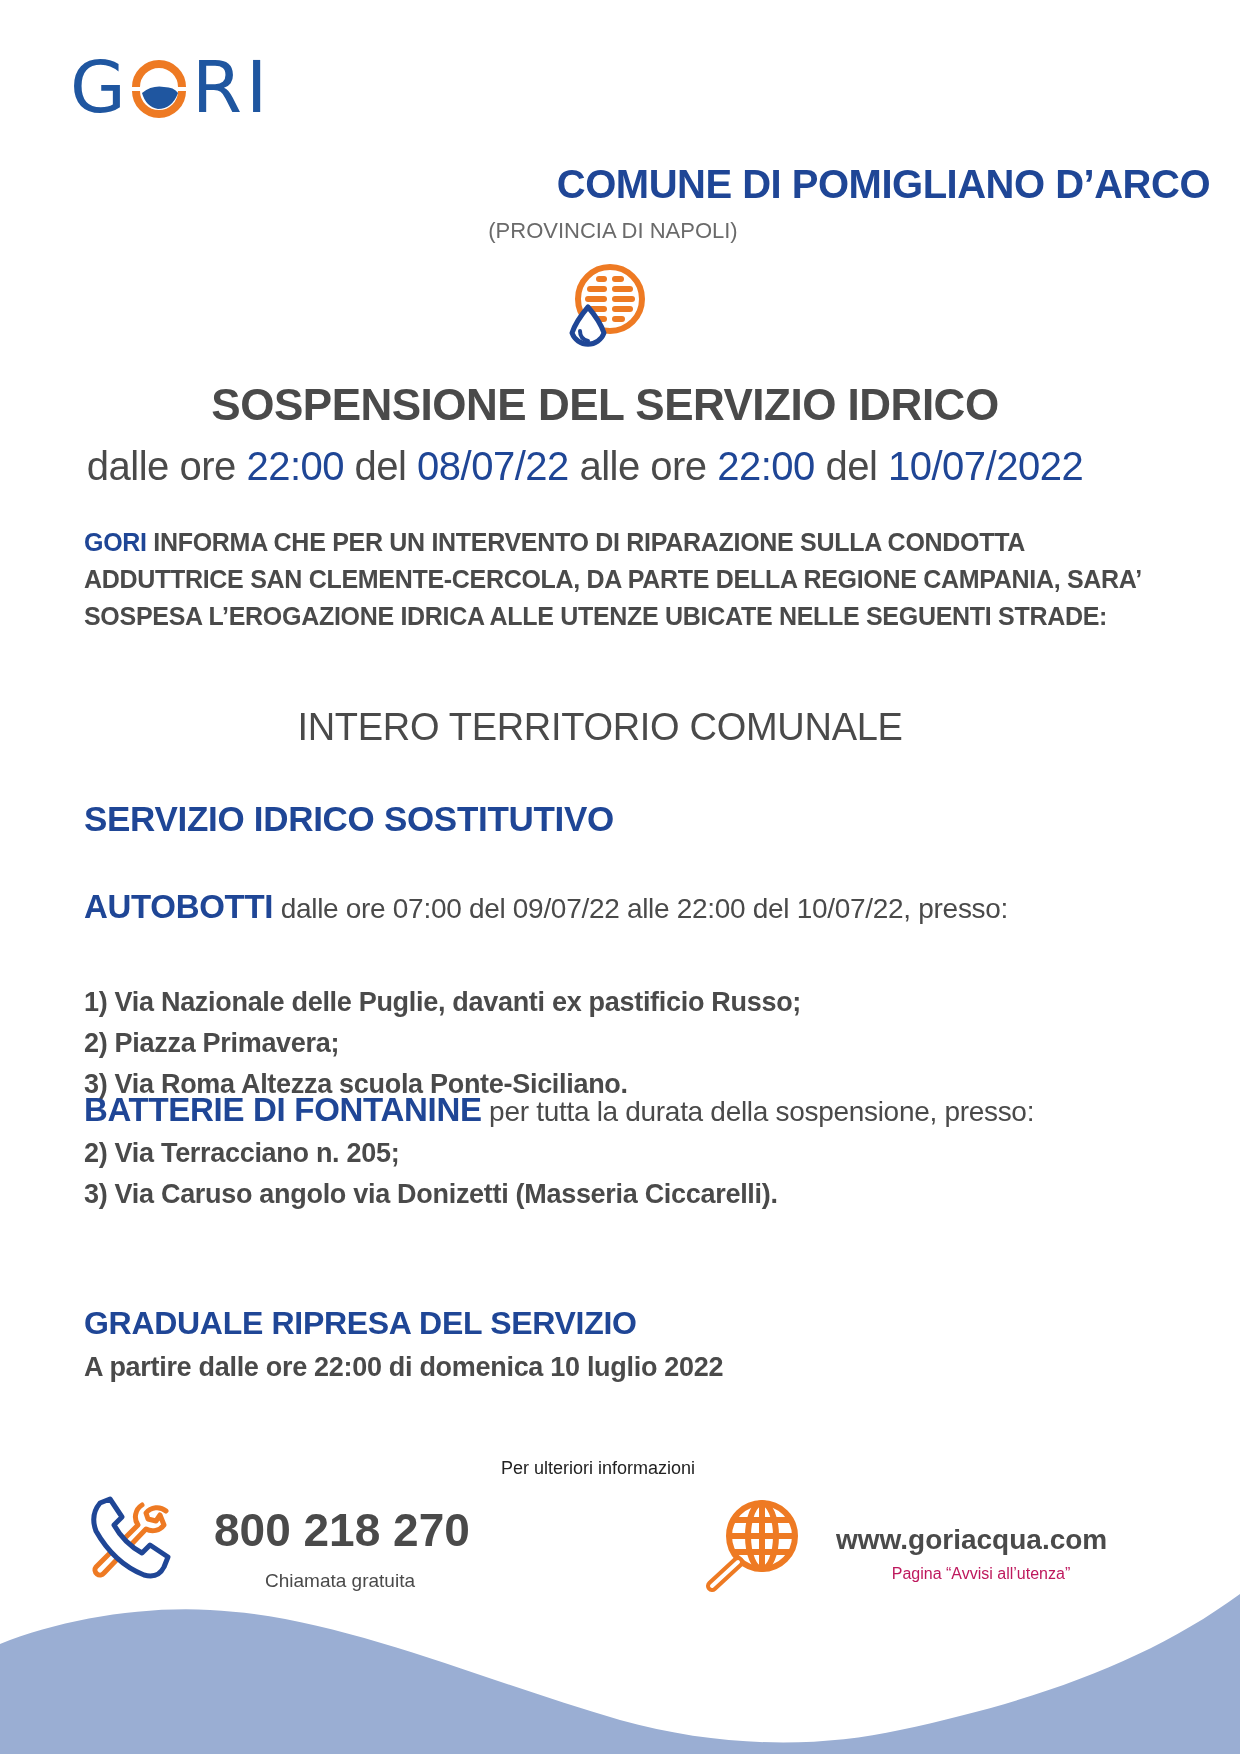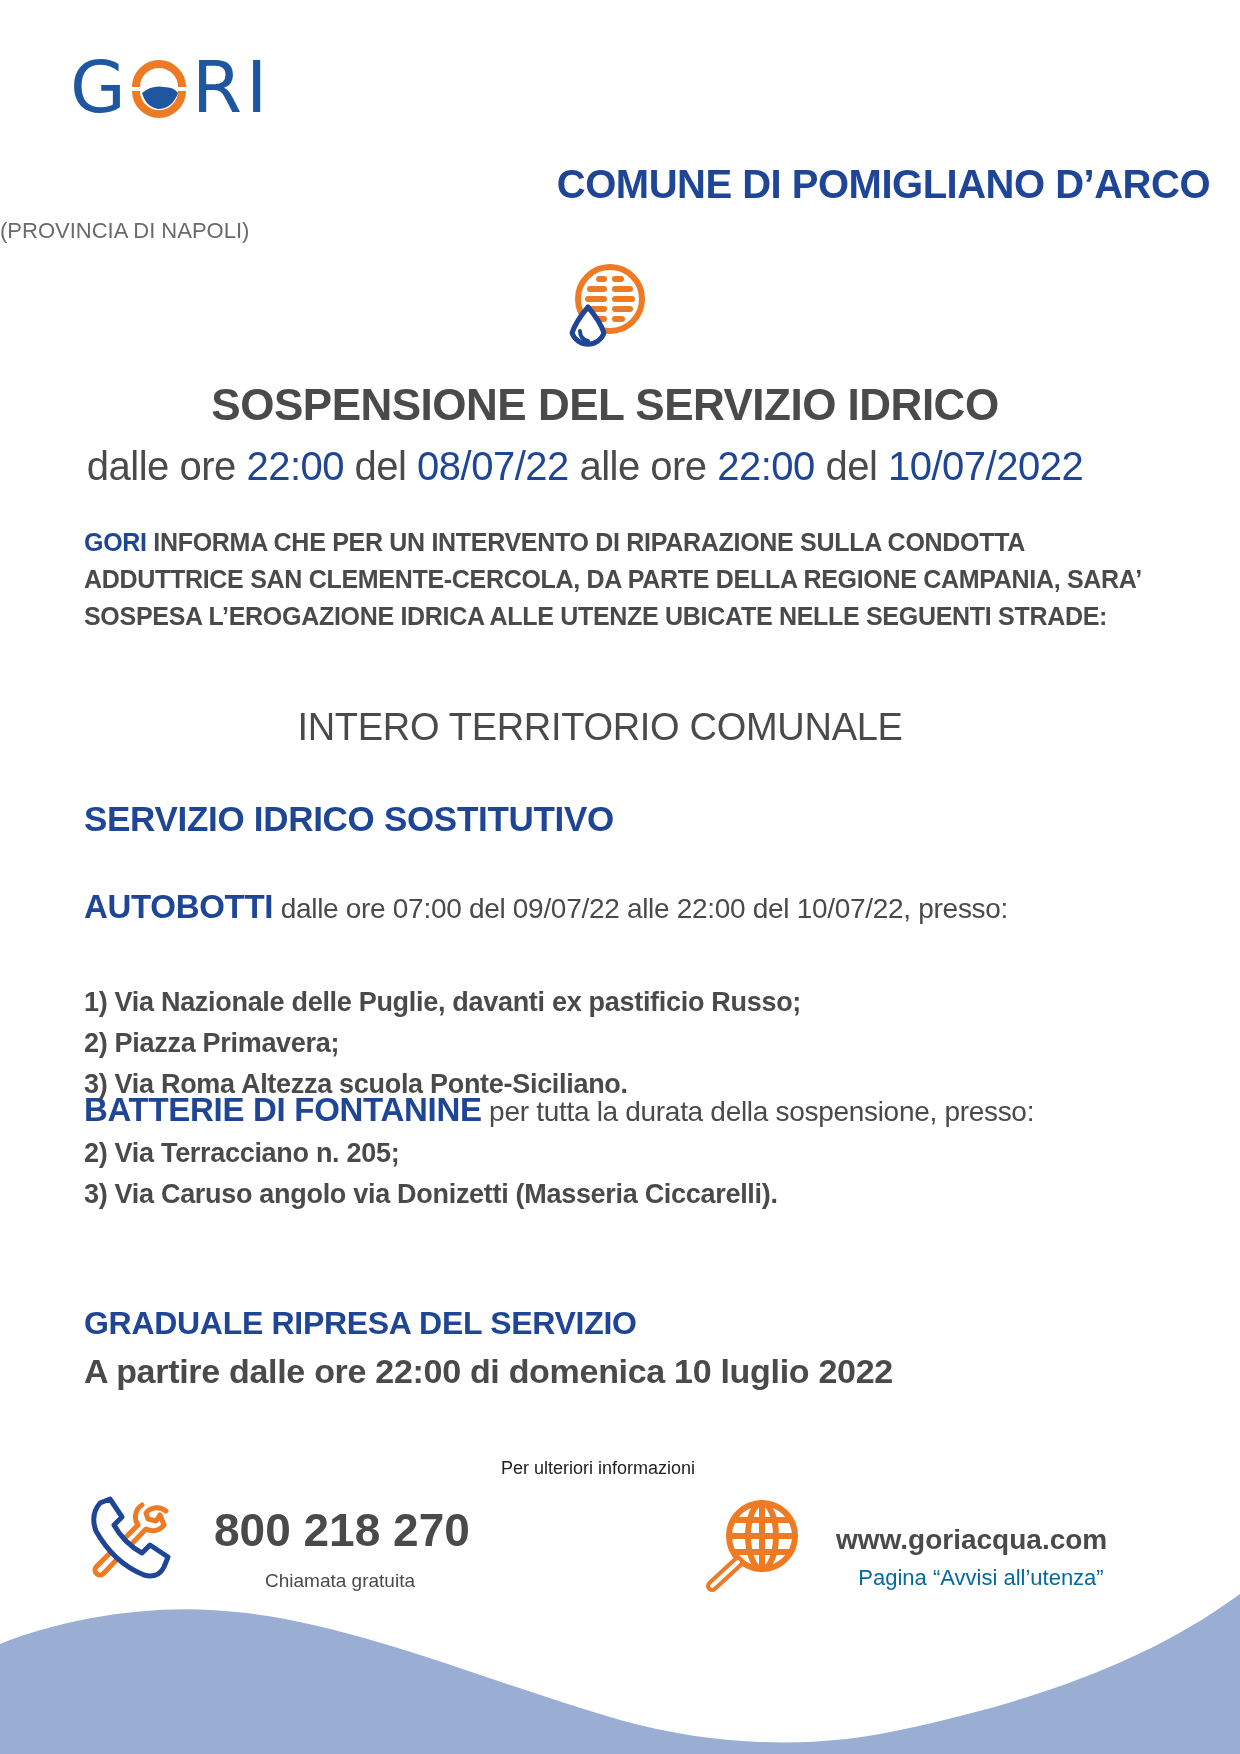--- a/index.html
+++ b/index.html
@@ -4,21 +4,21 @@
 <style>
   * { margin: 0; padding: 0; box-sizing: border-box; }
   html, body { width: 1240px; height: 1754px; background: #ffffff; overflow: hidden; }
   body { position: relative; font-family: "Liberation Sans", "DejaVu Sans", sans-serif; color: #4a4a4a; }
   .abs { position: absolute; }
 
   #logo { left: 70px; top: 55px; width: 200px; height: 64px; }
   #logo .letter { position: absolute; top: -6px; font-size: 72px; color: #1f56a0; font-family: "DejaVu Sans", sans-serif; font-weight: normal; letter-spacing: 0; line-height: 76px; }
 
   #comune { left: 0; width: 1210px; top: 162px; text-align: right; font-size: 40px; font-weight: bold; color: #1f4696; letter-spacing: -0.5px; }
-  #provincia { left: 0; width: 1210px; top: 218px; text-align: left; font-size: 22px; color: #6a6a6a; }
+  #provincia { left: 8px; width: 1210px; top: 218px; text-align: center; font-size: 22px; color: #6a6a6a; }
 
   #hero-icon { left: 560px; top: 263px; width: 100px; height: 96px; }
 
   #main-title { left: 0; width: 1210px; top: 380px; text-align: center; font-size: 44px; font-weight: bold; color: #4a4a4a; letter-spacing: -0.5px; }
   #period { left: 0; width: 1170px; top: 444px; text-align: center; font-size: 40px; color: #4a4a4a; letter-spacing: -0.5px; }
   #period .hl { color: #1f4696; }
 
   #info { left: 84px; top: 524px; width: 1060px; font-size: 25px; font-weight: bold; line-height: 37px; color: #4a4a4a; letter-spacing: -0.3px; }
   #info .gori { color: #1f4696; margin-top: 32px; }
 
@@ -29,31 +29,31 @@
   .section-head { left: 84px; font-size: 28px; color: #4a4a4a; white-space: nowrap; letter-spacing: -0.3px; }
   .section-head .kw { font-size: 33px; font-weight: bold; color: #1f4696; letter-spacing: -0.3px; }
   .list { left: 84px; font-size: 27px; font-weight: bold; color: #4a4a4a; line-height: 41px; letter-spacing: -0.3px; }
 
   #autobotti-head { top: 888px; }
   #autobotti-list { top: 942px; margin-top: 40px; }
   #batterie-head { top: 1091px; }
   #batterie-list { top: 1133px; }
 
   #ripresa-title { left: 84px; top: 1305px; font-size: 32px; font-weight: bold; color: #1f4696; letter-spacing: -0.3px; }
-  #ripresa-text { left: 84px; top: 1352px; font-size: 34px; font-weight: bold; color: #4a4a4a; letter-spacing: -0.3px; }
+  #ripresa-text { left: 84px; top: 1352px; font-size: 27px; font-weight: bold; color: #4a4a4a; letter-spacing: -0.3px; }
 
   #more-info { left: 0; width: 1196px; top: 1458px; text-align: center; font-size: 18px; color: #222; }
 
   #phone-icon { left: 86px; top: 1495px; width: 92px; height: 90px; }
   #phone-number { left: 214px; top: 1503px; font-size: 46px; font-weight: bold; color: #4a4a4a; letter-spacing: 0px; }
   #phone-note { left: 210px; width: 260px; top: 1570px; text-align: center; font-size: 19px; color: #4a4a4a; }
 
   #web-icon { left: 702px; top: 1498px; width: 100px; height: 94px; }
   #web-url { left: 836px; top: 1524px; font-size: 28px; font-weight: bold; color: #4a4a4a; }
-  #web-note { left: 836px; width: 290px; top: 1565px; text-align: center; font-size: 22px; color: #0369a1; }
+  #web-note { left: 836px; width: 290px; top: 1565px; text-align: center; font-size: 16px; color: #be185d; }
 
   #wave { left: 0; top: 1580px; width: 1240px; height: 174px; }
 </style>
 </head>
 <body>
 
 <div id="logo" class="abs">
   <span class="letter" style="left:0px;">G</span>
   <svg style="position:absolute; left:58px; top:2px;" width="62" height="62" viewBox="0 0 62 62">
     <path d="M8 30 A23 23 0 0 1 54 30" fill="none" stroke="#ee7a23" stroke-width="8"></path>

